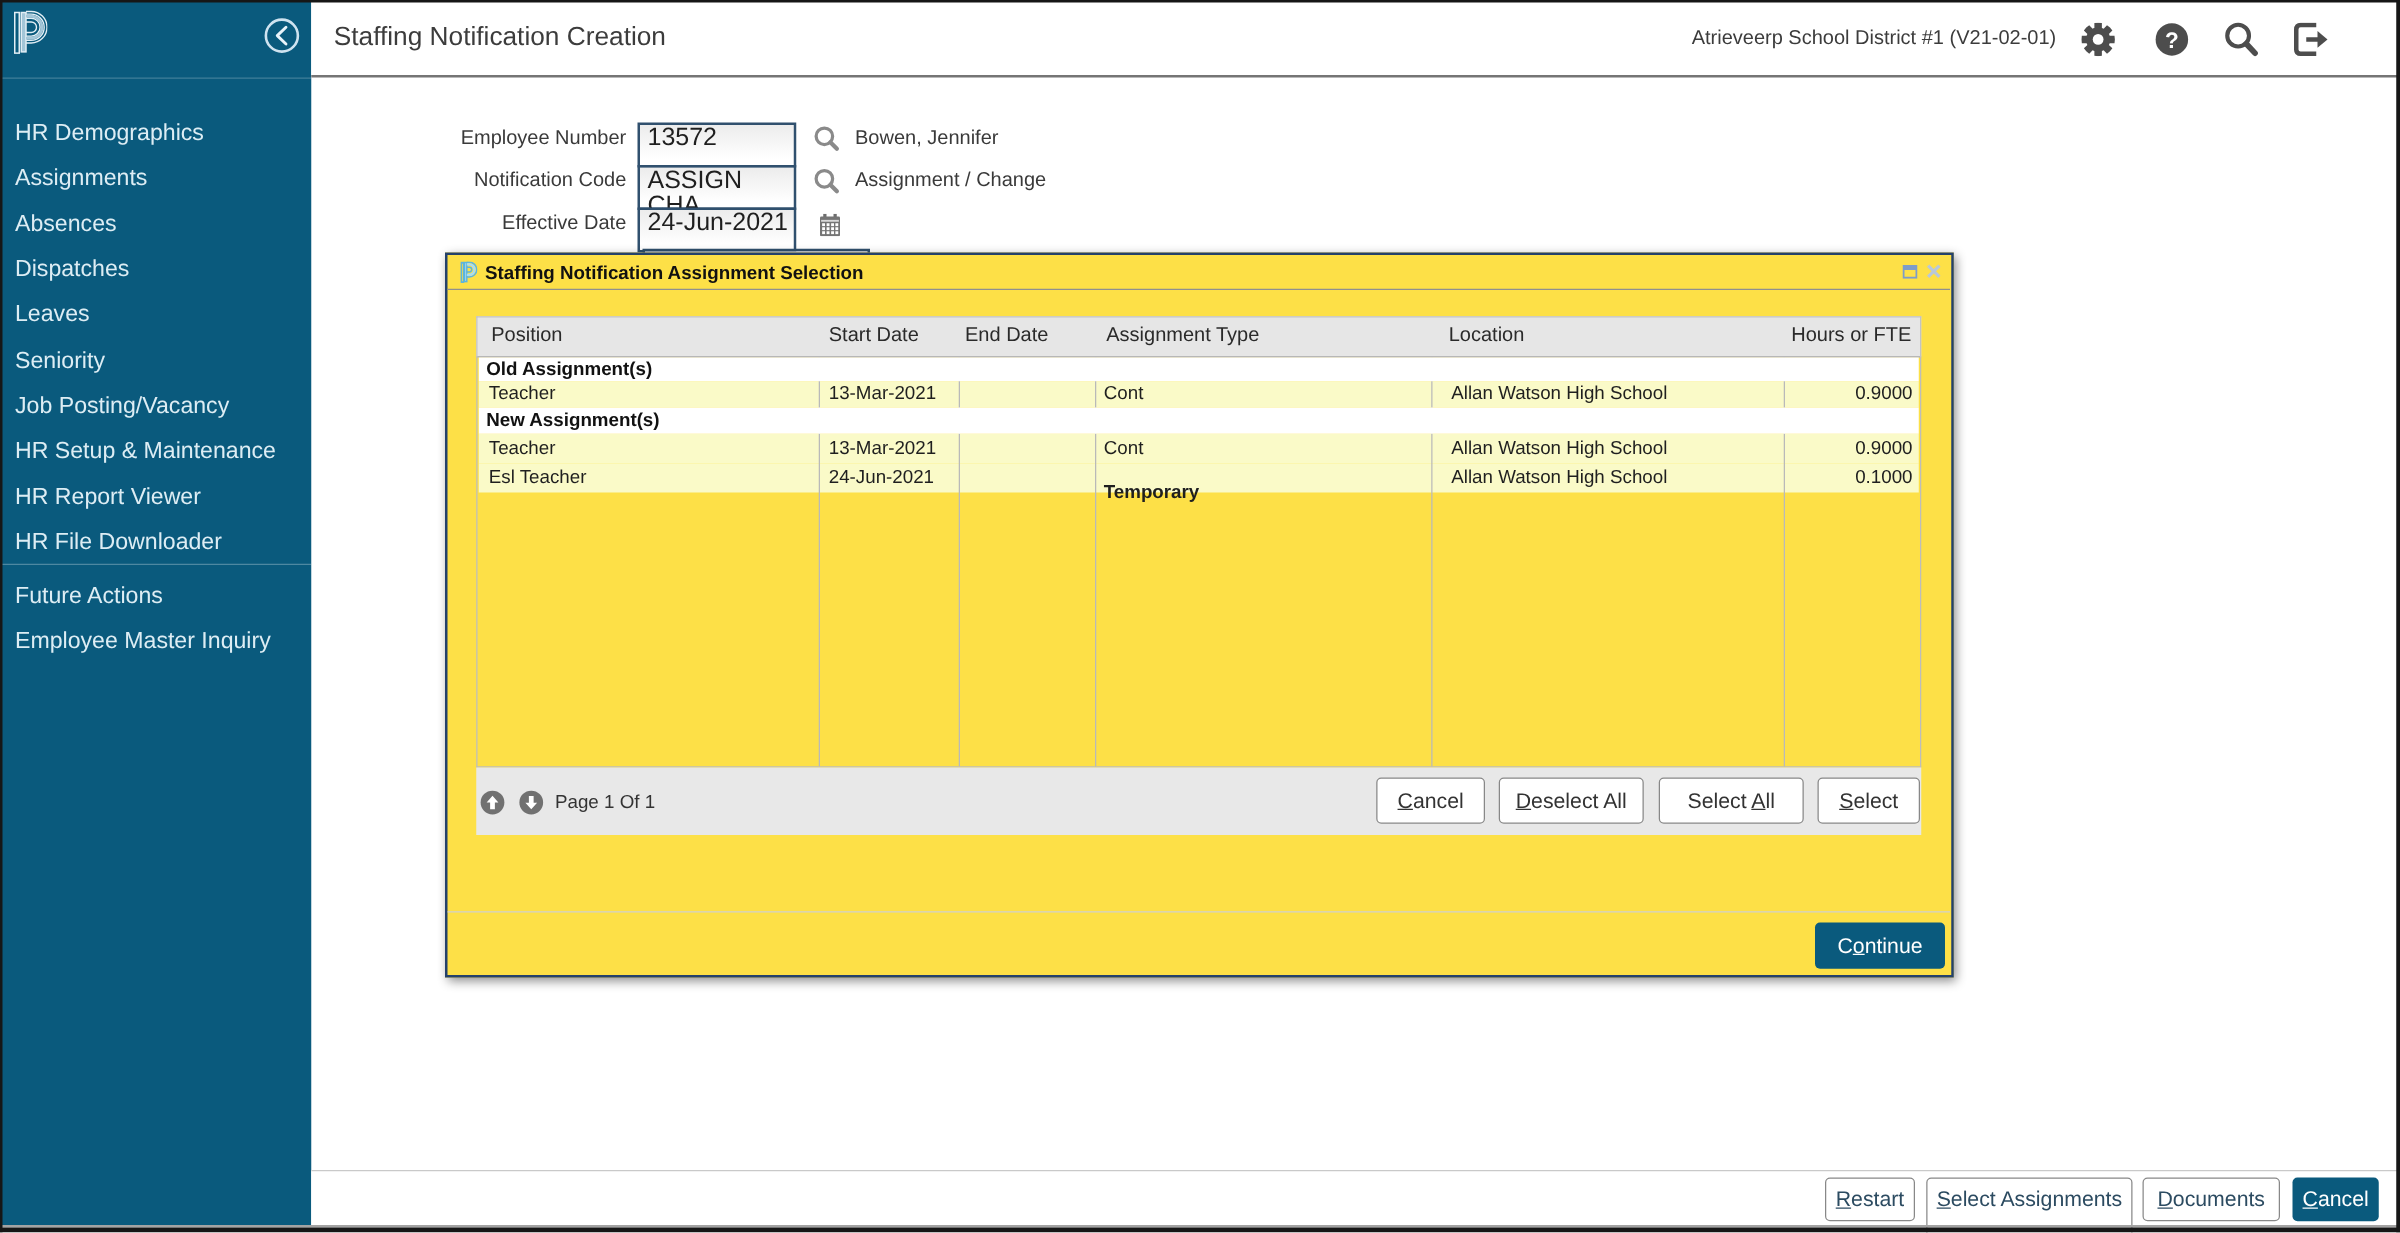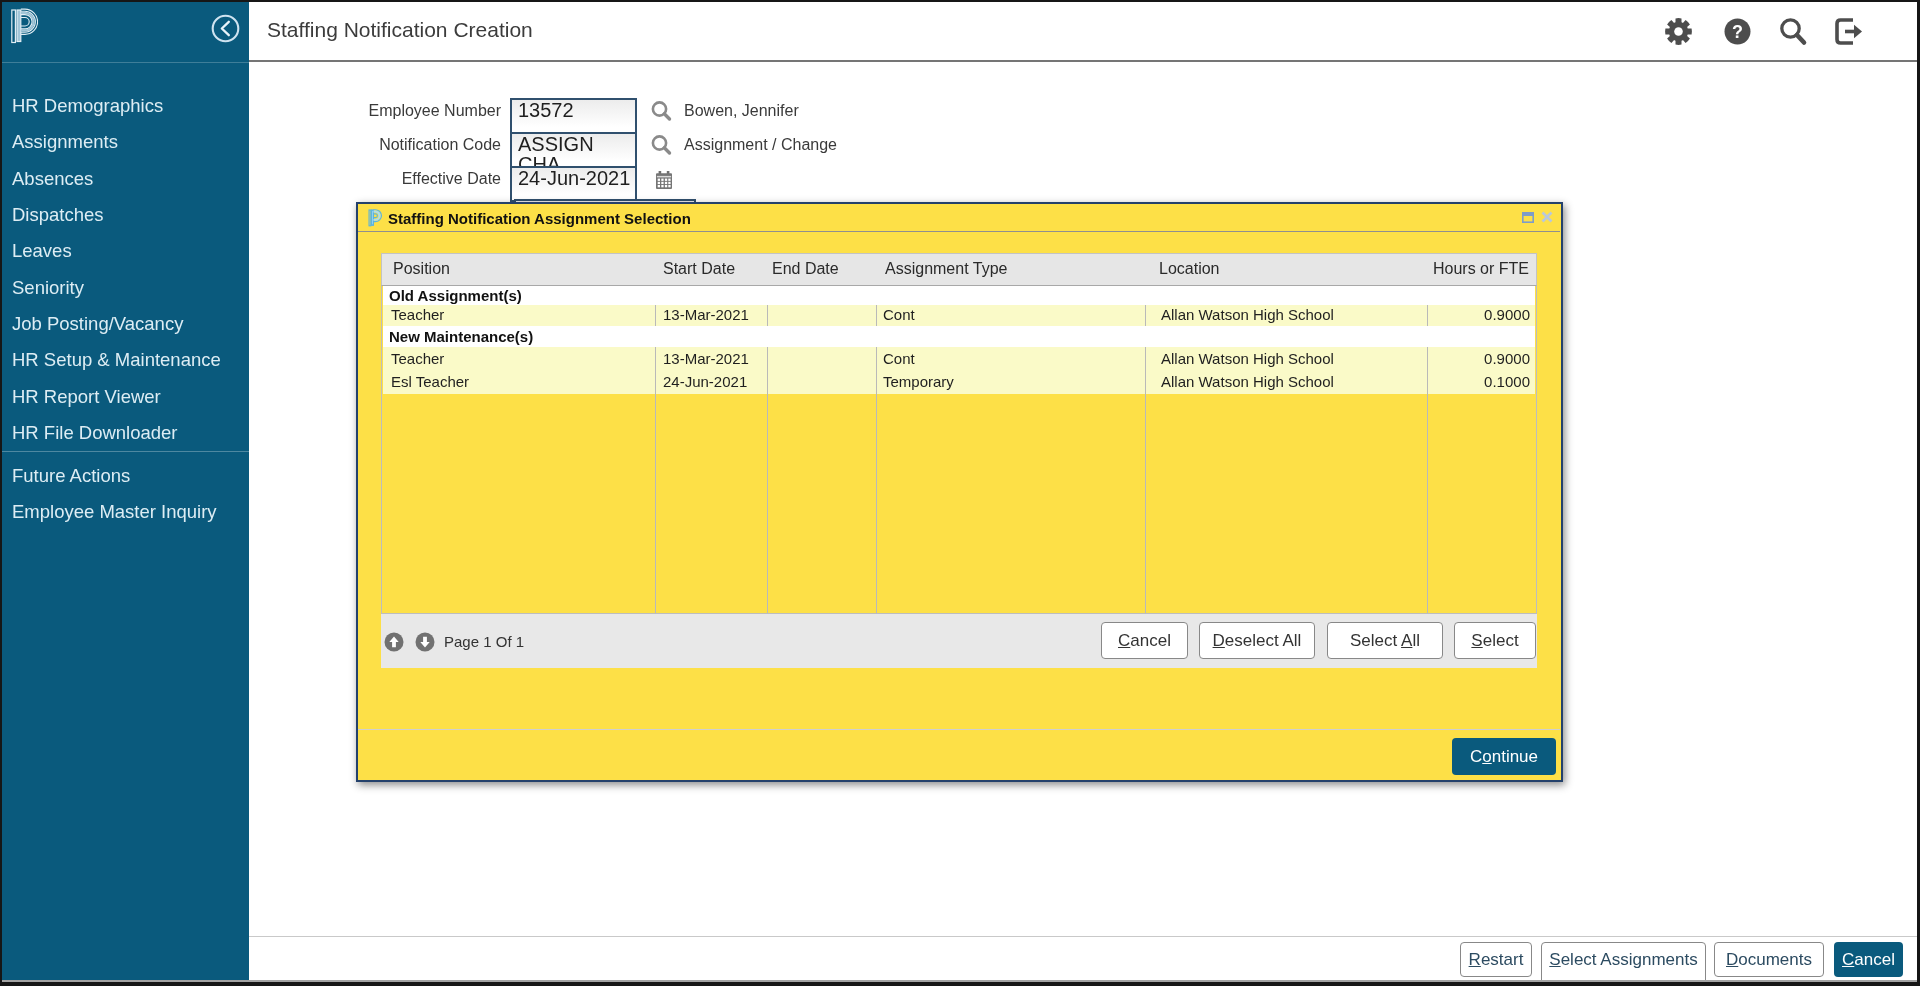--- a/index.html
+++ b/index.html
@@ -79,20 +79,21 @@
     <div class="navitem" style="top:349px;">HR Setup &amp; Maintenance</div>
     <div class="navitem" style="top:386px;">HR Report Viewer</div>
     <div class="navitem" style="top:422px;">HR File Downloader</div>
     <div id="navdivider"></div>
     <div class="navitem" style="top:465px;">Future Actions</div>
     <div class="navitem" style="top:501px;">Employee Master Inquiry</div>
   </div>
 
   <div id="topbar"></div>
   <div id="pagetitle">Staffing Notification Creation</div>
+  <div id="district">Atrieveerp School District #1 (V21-02-01)</div>
   <svg class="abs" style="left:1665px;top:18px;" width="27" height="27" viewBox="0 0 27 27">
     <path d="M10.5 0.4 L13.5 0.1 L16.5 0.4 L16.5 4.3 L17.1 4.5 L17.9 4.9 L20.6 2.1 L23.0 4.0 L24.9 6.4 L22.1 9.1 L22.4 9.6 L22.7 10.5 L26.6 10.5 L26.9 13.5 L26.6 16.5 L22.7 16.5 L22.5 17.1 L22.1 17.9 L24.9 20.6 L23.0 23.0 L20.6 24.9 L17.9 22.1 L17.4 22.4 L16.5 22.7 L16.5 26.6 L13.5 26.9 L10.5 26.6 L10.5 22.7 L9.9 22.5 L9.1 22.1 L6.4 24.9 L4.0 23.0 L2.1 20.6 L4.9 17.9 L4.6 17.4 L4.3 16.5 L0.4 16.5 L0.1 13.5 L0.4 10.5 L4.3 10.5 L4.5 9.9 L4.9 9.1 L2.1 6.4 L4.0 4.0 L6.4 2.1 L9.1 4.9 L9.6 4.6 L10.5 4.3 Z" fill="#4d4d4d"></path>
     <circle cx="13.5" cy="13.5" r="4.3" fill="#fff"></circle>
   </svg>
   <svg class="abs" style="left:1724px;top:18px;" width="27" height="27" viewBox="0 0 27 27">
     <circle cx="13.5" cy="13.5" r="13" fill="#4d4d4d"></circle>
     <text x="13.5" y="20" font-size="18" font-weight="bold" fill="#fff" text-anchor="middle" font-family="Liberation Sans, sans-serif">?</text>
   </svg>
   <svg class="abs" style="left:1779px;top:16px;" width="36" height="32" viewBox="0 0 36 32">
     <circle cx="11.5" cy="12.5" r="8.7" fill="none" stroke="#4d4d4d" stroke-width="3.3"></circle>
@@ -177,32 +178,32 @@
         <div class="colline" style="left:763px;"></div>
         <div class="colline" style="left:1045px;"></div>
         <div class="grouprow" style="top:0px;height:19px;line-height:19px;">Old Assignment(s)</div>
         <div class="yrow" style="top:19px;height:21px;">
           <div class="ycell" style="left:8px;top:1px;">Teacher</div>
           <div class="ycell" style="left:280px;top:1px;">13-Mar-2021</div>
           <div class="ycell" style="left:500px;top:1px;">Cont</div>
           <div class="ycell" style="left:778px;top:1px;">Allan Watson High School</div>
           <div class="ycell" style="left:1000px;top:1px;width:147px;text-align:right;">0.9000</div>
         </div>
-        <div class="grouprow" style="top:40px;height:21px;line-height:21px;">New Maintenance(s)</div>
+        <div class="grouprow" style="top:40px;height:21px;line-height:21px;">New Assignment(s)</div>
         <div class="yrow" style="top:61px;height:24px;">
           <div class="ycell" style="left:8px;top:3px;">Teacher</div>
           <div class="ycell" style="left:280px;top:3px;">13-Mar-2021</div>
           <div class="ycell" style="left:500px;top:3px;">Cont</div>
           <div class="ycell" style="left:778px;top:3px;">Allan Watson High School</div>
           <div class="ycell" style="left:1000px;top:3px;width:147px;text-align:right;">0.9000</div>
         </div>
         <div class="yrow" style="top:85px;height:23px;">
           <div class="ycell" style="left:8px;top:2px;">Esl Teacher</div>
           <div class="ycell" style="left:280px;top:2px;">24-Jun-2021</div>
-          <div class="ycell" style="left:500px;top:2px;">Temporary</div>
+          <div class="ycell" style="left:500px;top:14px;font-weight:bold;">Temporary</div>
           <div class="ycell" style="left:778px;top:2px;">Allan Watson High School</div>
           <div class="ycell" style="left:1000px;top:2px;width:147px;text-align:right;">0.1000</div>
         </div>
       </div>
     </div>
 
     <div id="pagebar">
       <svg class="abs" style="left:3px;top:18px;" width="20" height="20" viewBox="0 0 20 20">
         <circle cx="10" cy="10" r="9.5" fill="#717171"></circle>
         <path d="M10 4.6 L14.7 9.9 H11.9 V15.3 H8.1 V9.9 H5.3 Z" fill="#fff"></path>

